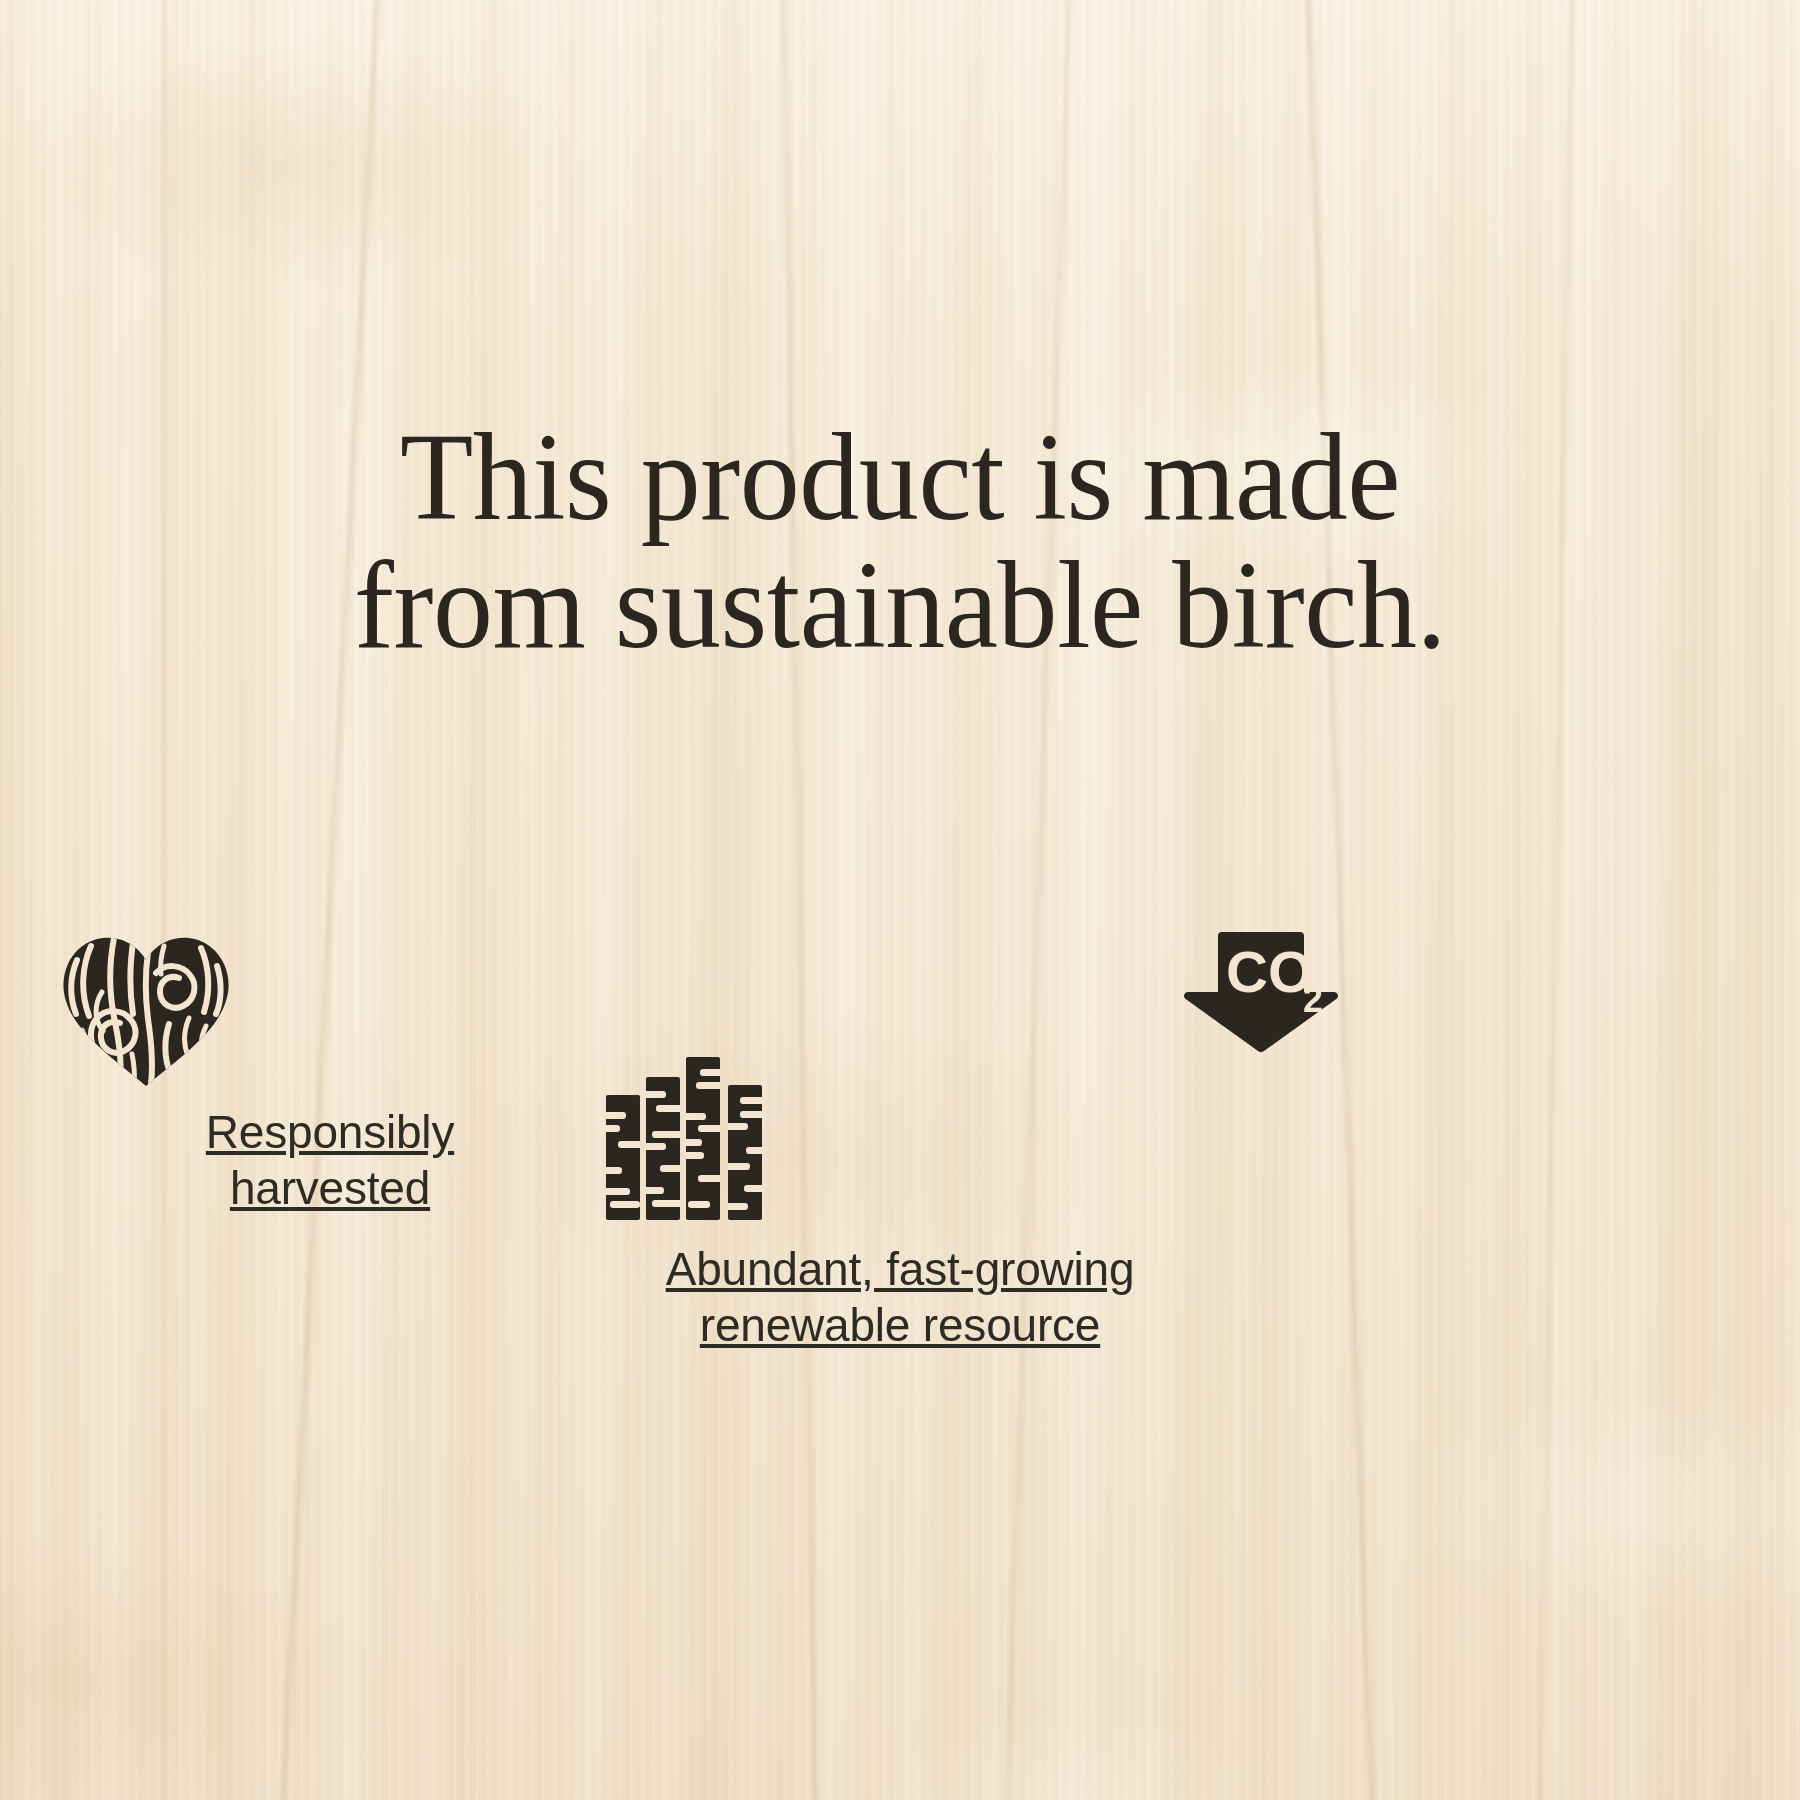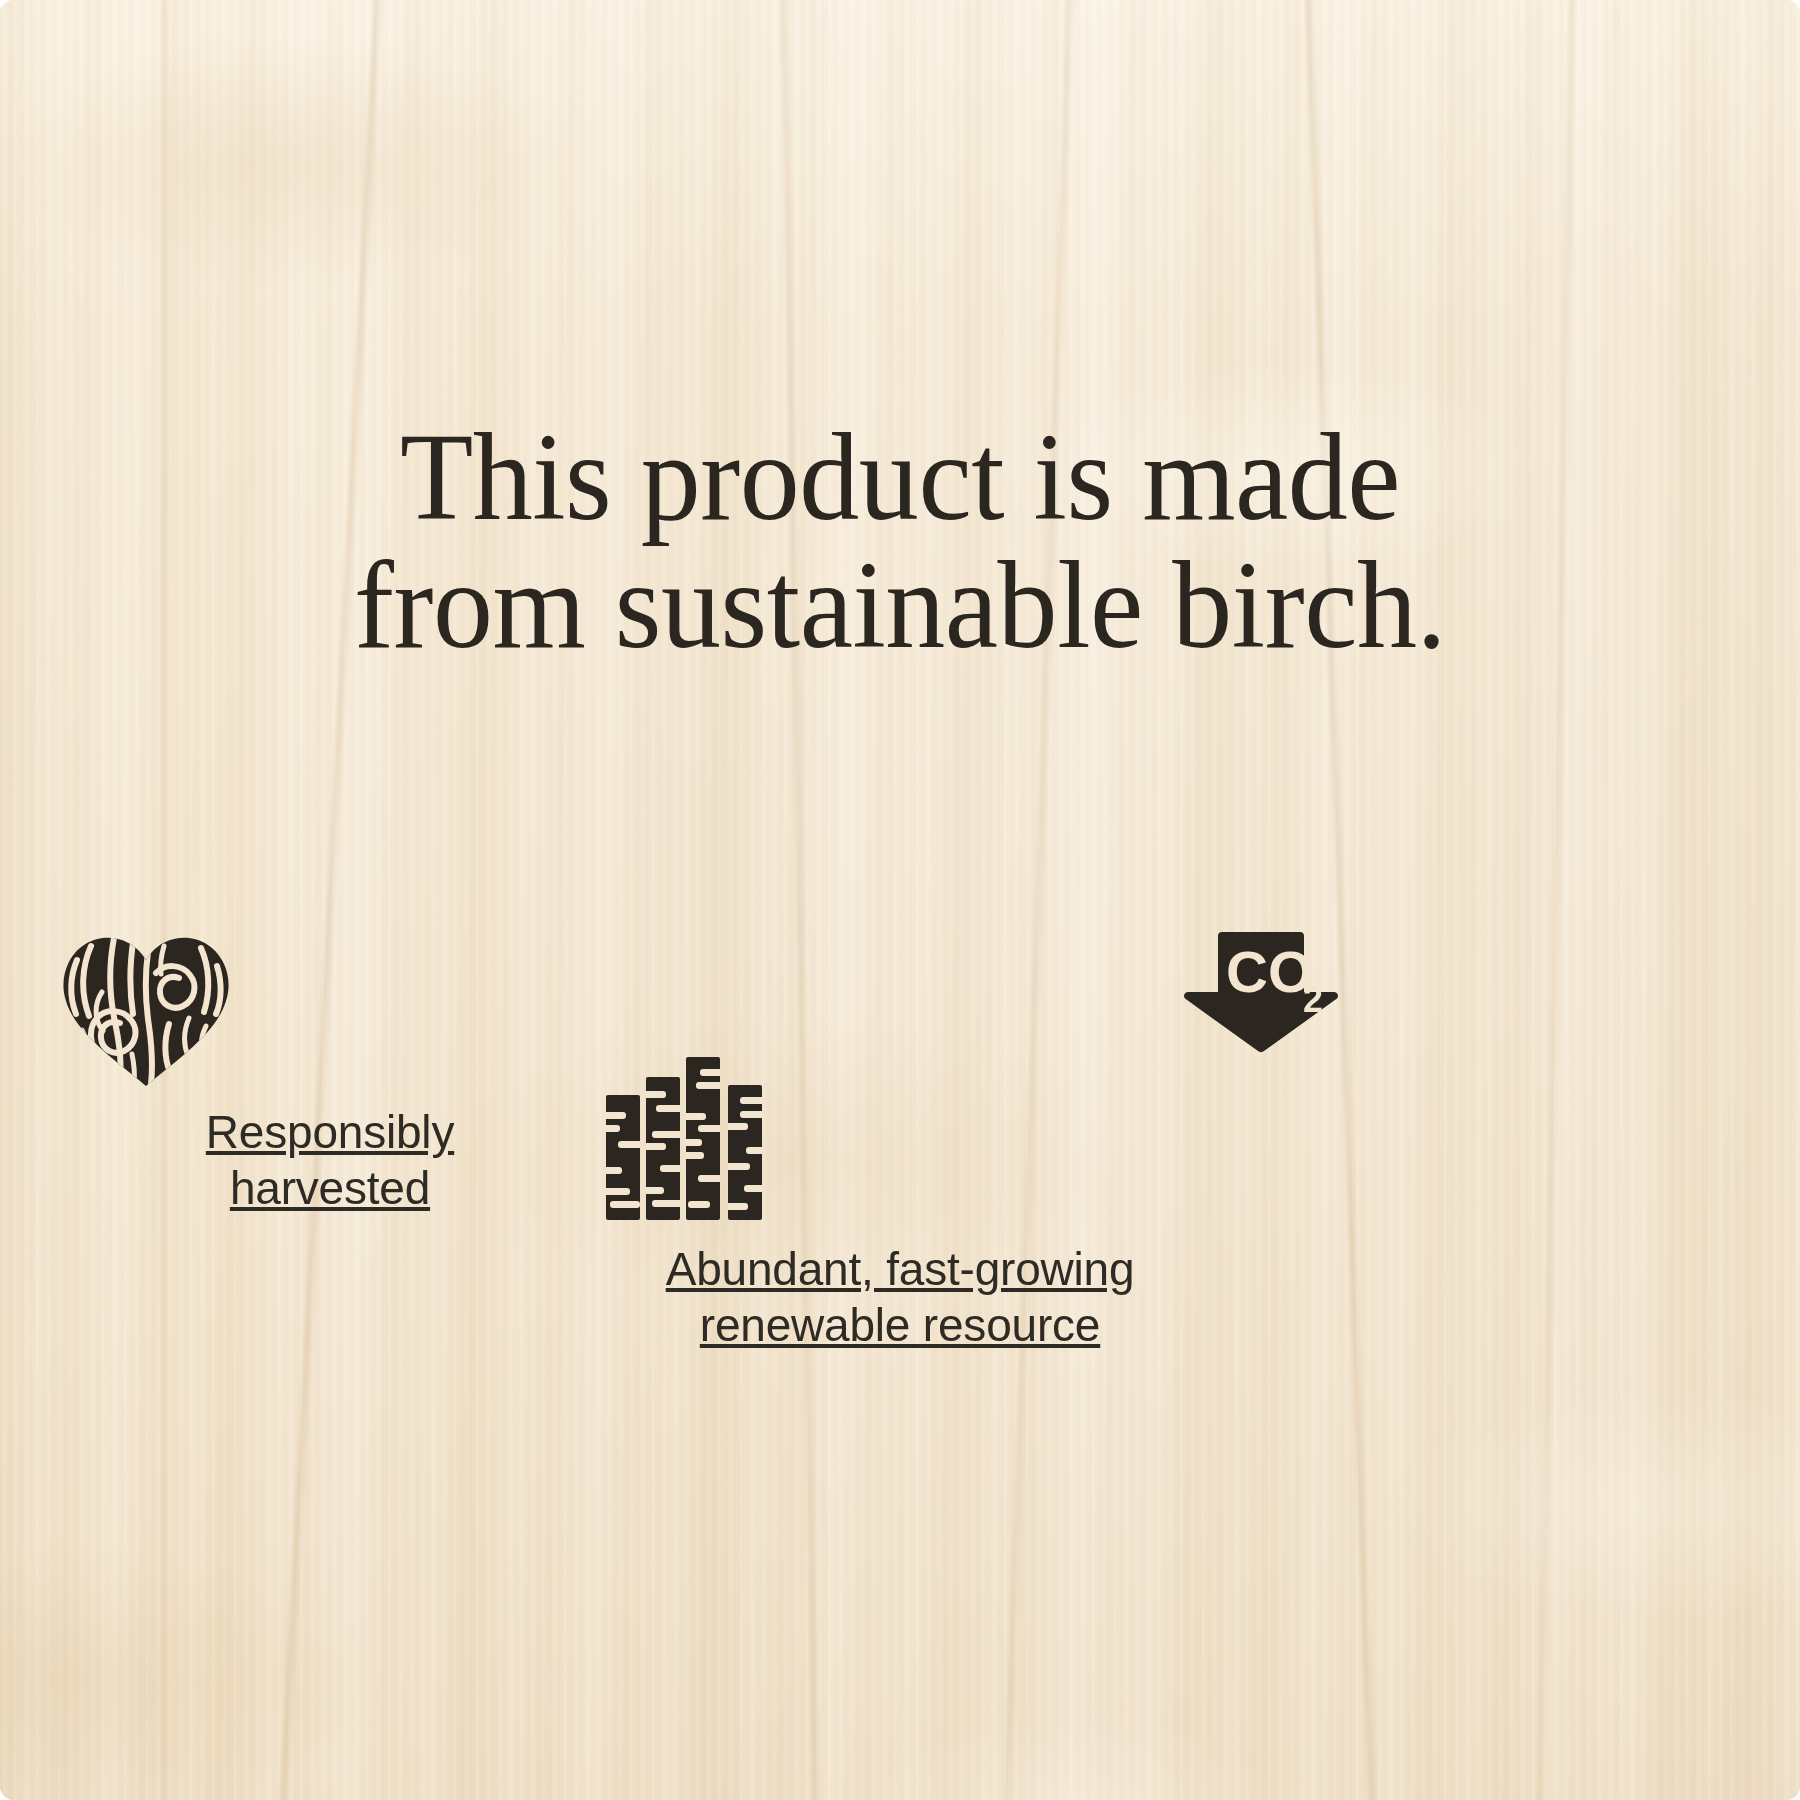--- a/index.html
+++ b/index.html
@@ -8,21 +8,20 @@
     background: #ffffff;
   }
 
   #poster {
     position: relative;
     width: 1800px;
     height: 1800px;
     overflow: hidden;
     background-color: #f3e5cf;
     font-family: "Liberation Sans", sans-serif;
-    border-radius: 14px;
   }
 
   
   .wood-base {
     position: absolute;
     inset: 0;
     background:
       linear-gradient(180deg,
         rgba(255,250,240,0.55) 0%,
         rgba(255,247,232,0.18) 18%,

